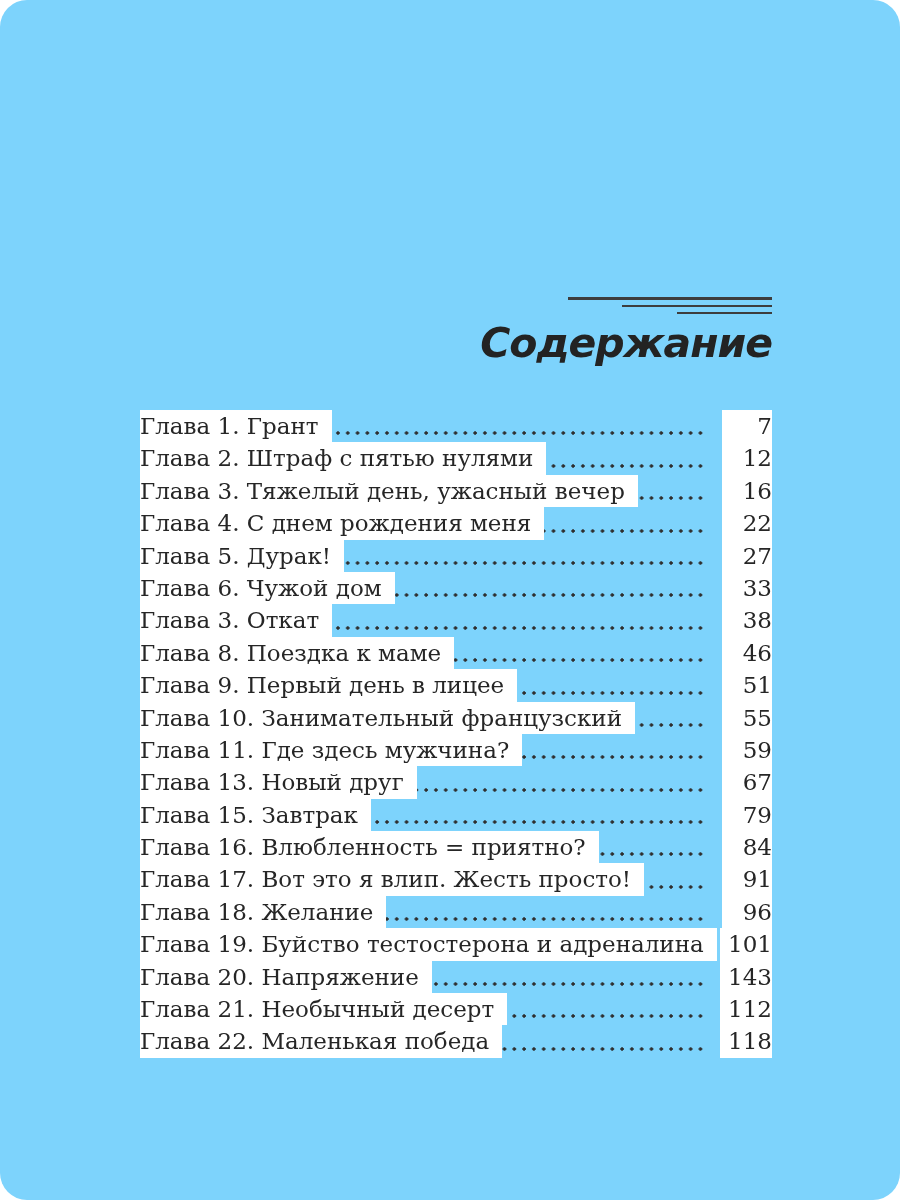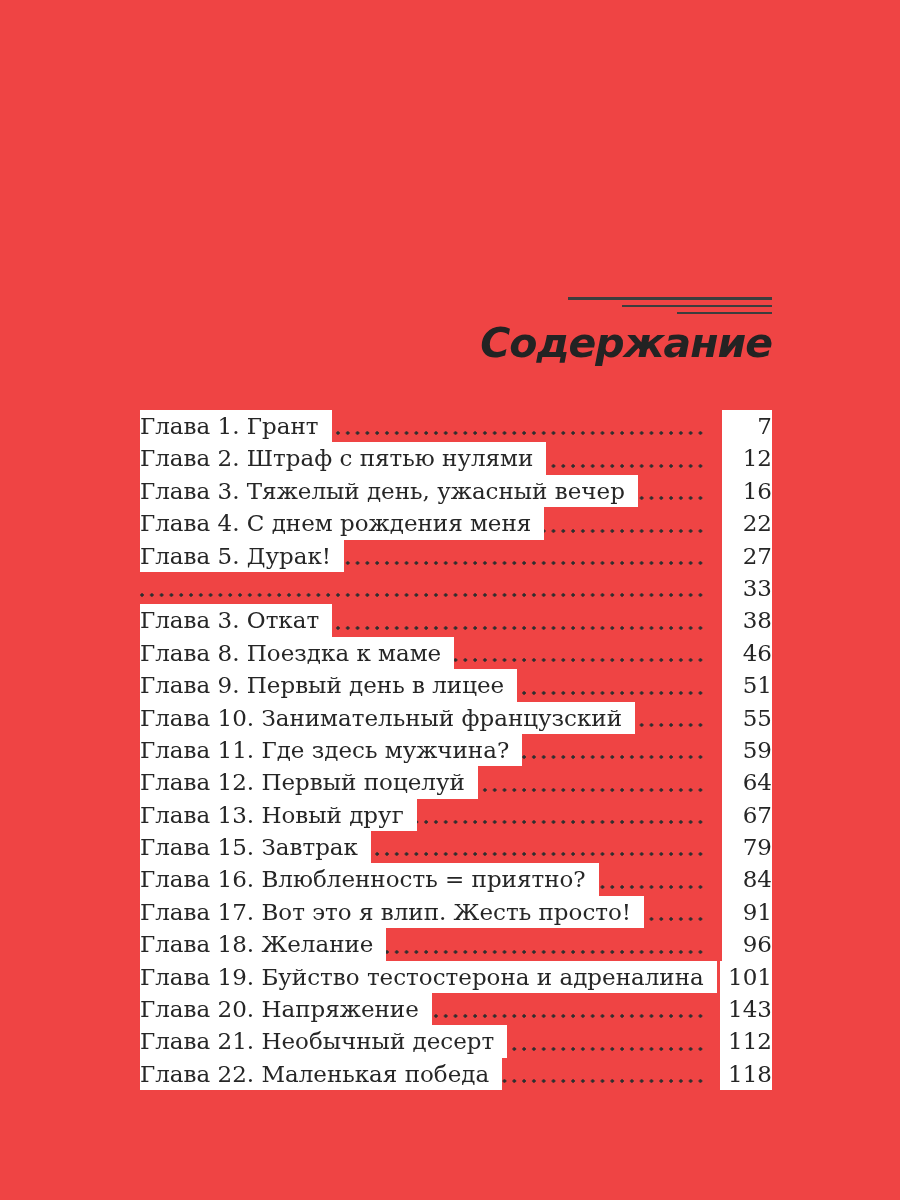--- a/index.html
+++ b/index.html
@@ -4,21 +4,21 @@
 <style>
   * { margin: 0; padding: 0; box-sizing: border-box; }
   html, body { width: 900px; height: 1200px; }
   body {
     background: #ffffff;
     font-family: "DejaVu Serif", serif;
     color: #262626;
     position: relative;
     overflow: hidden;
   }
-  .page { position: absolute; inset: 0; background: #ef4444; }
+  .page { position: absolute; inset: 0; background: #7dd3fc; border-radius: 27px; }
 
   
   .rule { position: absolute; background: #3d3d3d; }
   .rule-1 { left: 568px; top: 297px; width: 204px; height: 2.6px; }
   .rule-2 { left: 622px; top: 305px; width: 150px; height: 1.6px; }
   .rule-3 { left: 677px; top: 312px; width: 95px;  height: 1.6px; }
 
   
   .title {
     position: absolute;
@@ -80,27 +80,26 @@
   <div class="rule rule-3"></div>
 
   <div class="title">Содержание</div>
 
   <div class="toc">
     <div class="toc-row"><span class="toc-dots"></span><span class="toc-label">Глава 1. Грант</span><span class="toc-page">7</span></div>
     <div class="toc-row"><span class="toc-dots"></span><span class="toc-label">Глава 2. Штраф с пятью нулями</span><span class="toc-page">12</span></div>
     <div class="toc-row"><span class="toc-dots"></span><span class="toc-label">Глава 3. Тяжелый день, ужасный вечер</span><span class="toc-page">16</span></div>
     <div class="toc-row"><span class="toc-dots"></span><span class="toc-label">Глава 4. С днем рождения меня</span><span class="toc-page">22</span></div>
     <div class="toc-row"><span class="toc-dots"></span><span class="toc-label">Глава 5. Дурак!</span><span class="toc-page">27</span></div>
-    <div class="toc-row"><span class="toc-dots"></span><span class="toc-page">33</span></div>
+    <div class="toc-row"><span class="toc-dots"></span><span class="toc-label">Глава 6. Чужой дом</span><span class="toc-page">33</span></div>
     <div class="toc-row"><span class="toc-dots"></span><span class="toc-label">Глава 3. Откат</span><span class="toc-page">38</span></div>
     <div class="toc-row"><span class="toc-dots"></span><span class="toc-label">Глава 8. Поездка к маме</span><span class="toc-page">46</span></div>
     <div class="toc-row"><span class="toc-dots"></span><span class="toc-label">Глава 9. Первый день в лицее</span><span class="toc-page">51</span></div>
     <div class="toc-row"><span class="toc-dots"></span><span class="toc-label">Глава 10. Занимательный французский</span><span class="toc-page">55</span></div>
     <div class="toc-row"><span class="toc-dots"></span><span class="toc-label">Глава 11. Где здесь мужчина?</span><span class="toc-page">59</span></div>
-    <div class="toc-row"><span class="toc-dots"></span><span class="toc-label">Глава 12. Первый поцелуй</span><span class="toc-page">64</span></div>
     <div class="toc-row"><span class="toc-dots"></span><span class="toc-label">Глава 13. Новый друг</span><span class="toc-page">67</span></div>
     <div class="toc-row"><span class="toc-dots"></span><span class="toc-label">Глава 15. Завтрак</span><span class="toc-page">79</span></div>
     <div class="toc-row"><span class="toc-dots"></span><span class="toc-label">Глава 16. Влюбленность = приятно?</span><span class="toc-page">84</span></div>
     <div class="toc-row"><span class="toc-dots"></span><span class="toc-label">Глава 17. Вот это я влип. Жесть просто!</span><span class="toc-page">91</span></div>
     <div class="toc-row"><span class="toc-dots"></span><span class="toc-label">Глава 18. Желание</span><span class="toc-page">96</span></div>
     <div class="toc-row"><span class="toc-dots"></span><span class="toc-label">Глава 19. Буйство тестостерона и адреналина</span><span class="toc-page">101</span></div>
     <div class="toc-row"><span class="toc-dots"></span><span class="toc-label">Глава 20. Напряжение</span><span class="toc-page">143</span></div>
     <div class="toc-row"><span class="toc-dots"></span><span class="toc-label">Глава 21. Необычный десерт</span><span class="toc-page">112</span></div>
     <div class="toc-row"><span class="toc-dots"></span><span class="toc-label">Глава 22. Маленькая победа</span><span class="toc-page">118</span></div>
   </div>

